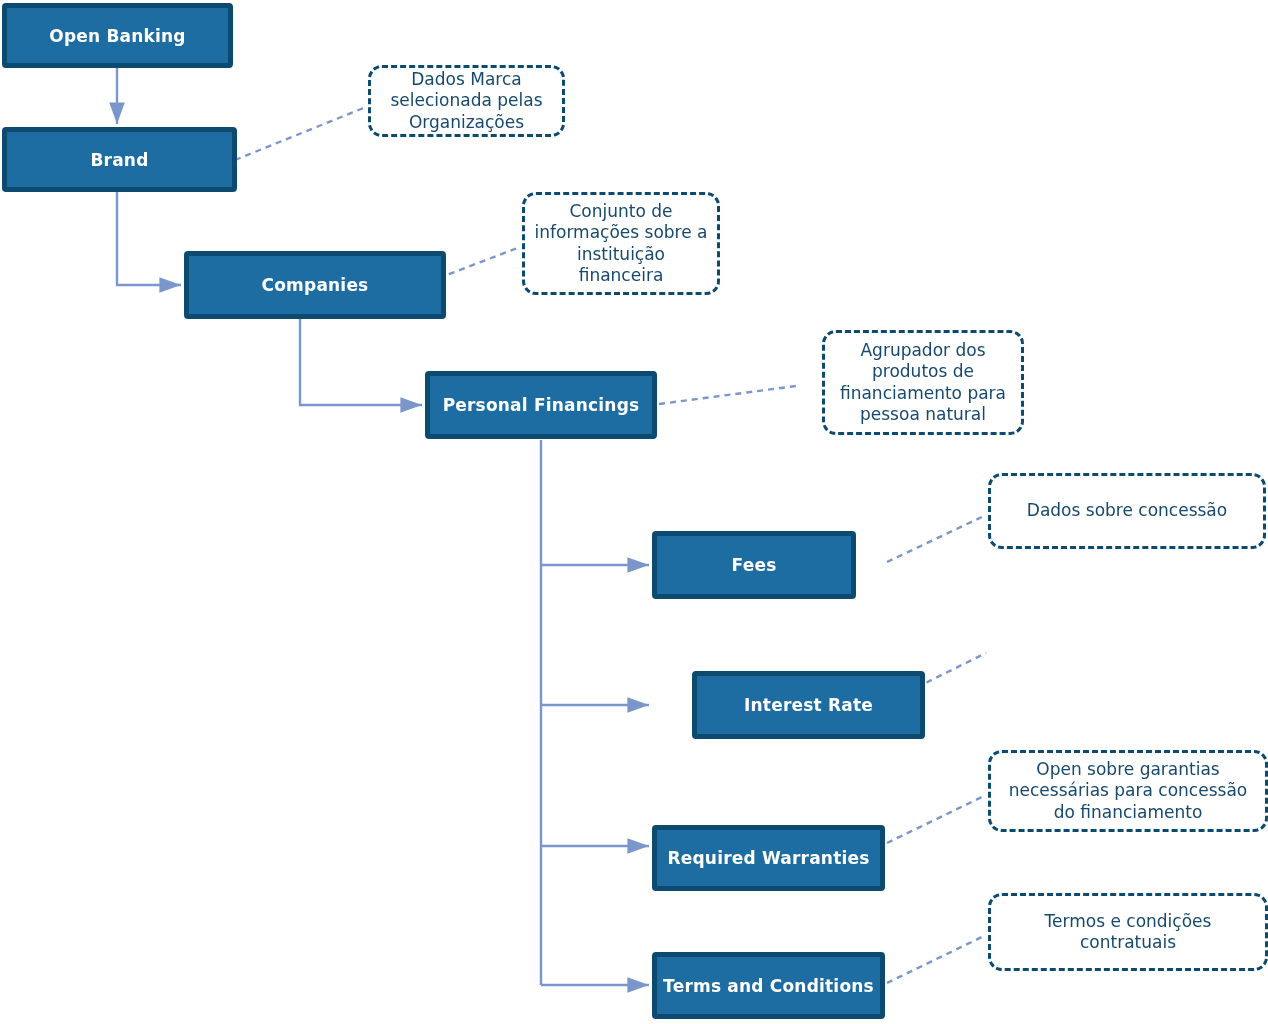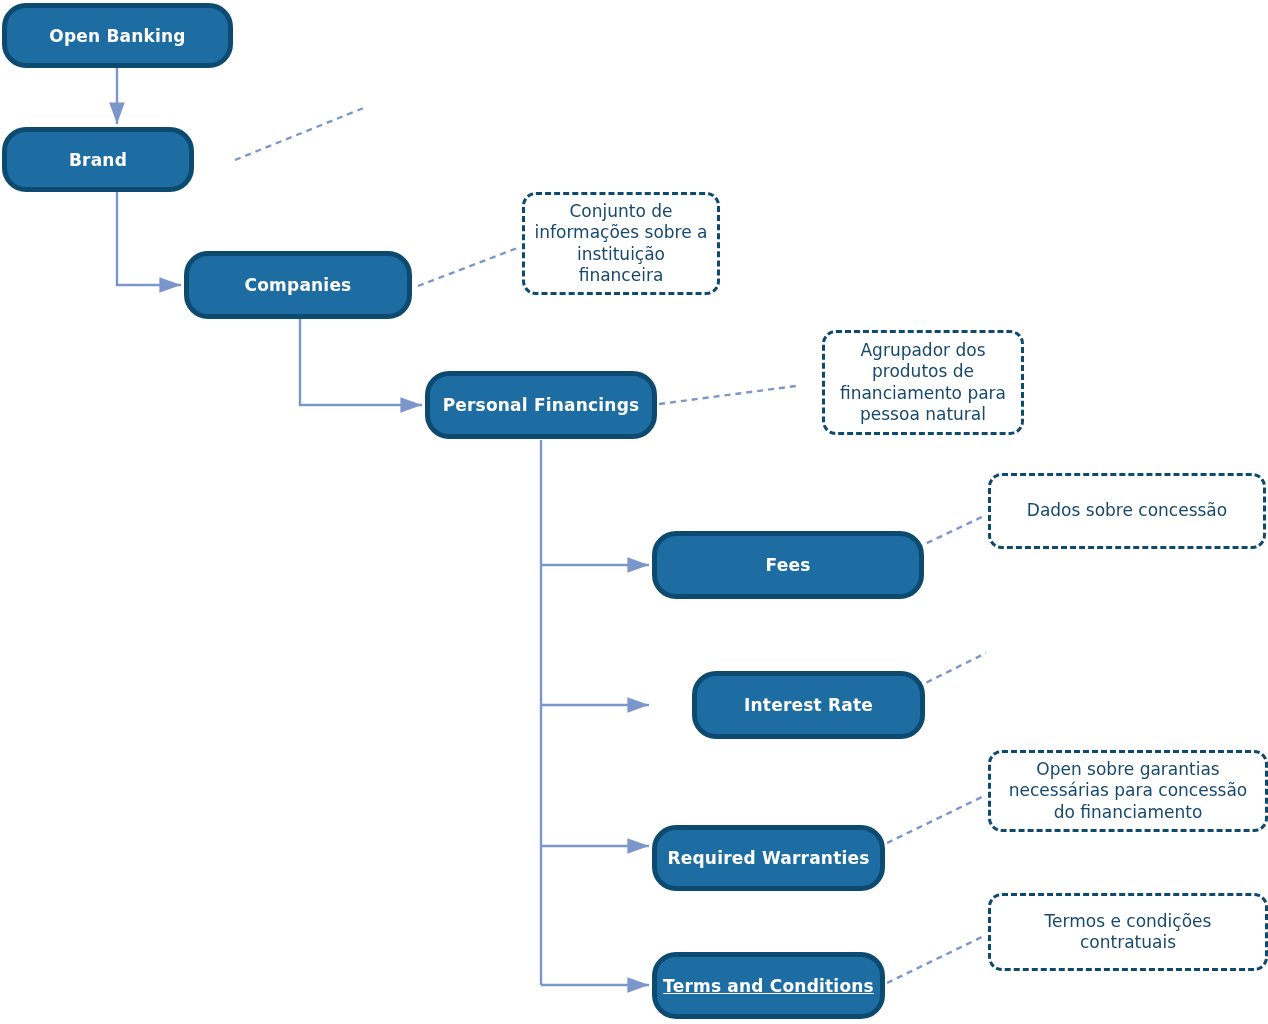--- a/index.html
+++ b/index.html
@@ -26,21 +26,21 @@
     fill: none;
     stroke: #7b96cb;
     stroke-width: 2.4;
     stroke-dasharray: 6 5;
   }
   .node {
     position: absolute;
     box-sizing: border-box;
     background: #1d6da2;
     border: 5px solid #0d4a70;
-    border-radius: 24px;
+    border-radius: 4px;
     color: #ffffff;
     display: flex;
     align-items: center;
     justify-content: center;
     text-align: center;
     font-size: 17px;
     font-weight: 700;
     letter-spacing: 0.2px;
   }
   .note {
@@ -85,34 +85,37 @@
     <path class="leader" d="M418,286 L520,247"></path>
     <path class="leader" d="M659,404 L796,386"></path>
     <path class="leader" d="M887,562 L986,515"></path>
     <path class="leader" d="M887,702 L986,653"></path>
     <path class="leader" d="M887,843 L986,795"></path>
     <path class="leader" d="M887,983 L986,935"></path>
   </svg>
 
   <div class="node" style="left:2px; top:3px; width:231px; height:65px;">Open Banking</div>
 
-  <div class="node" style="left:2px; top:127px; width:192px; height:65px;">Brand</div>
+  <div class="node" style="left:2px; top:127px; width:235px; height:65px;">Brand</div>
 
-  <div class="node" style="left:184px; top:251px; width:228px; height:68px;">Companies</div>
+  <div class="node" style="left:184px; top:251px; width:262px; height:68px;">Companies</div>
 
   <div class="node" style="left:425px; top:371px; width:232px; height:68px;">Personal Financings</div>
 
-  <div class="node" style="left:652px; top:531px; width:272px; height:68px;">Fees</div>
+  <div class="node" style="left:652px; top:531px; width:204px; height:68px;">Fees</div>
 
   <div class="node" style="left:652px; top:671px; width:233px; height:68px;margin-left:40px;">Interest Rate</div>
 
   <div class="node" style="left:652px; top:813px; width:233px; height:66px;margin-top:12px;">Required Warranties</div>
 
-  <div class="node" style="left:652px; top:952px; width:233px; height:67px;text-decoration:underline;">Terms and Conditions</div>
+  <div class="node" style="left:652px; top:952px; width:233px; height:67px;">Terms and Conditions</div>
 
+  <div class="note" style="left:368px; top:65px; width:197px; height:72px;">Dados Marca
+selecionada pelas
+Organizações</div>
 
   <div class="note" style="left:522px; top:192px; width:198px; height:103px;">Conjunto de
 informações sobre a
 instituição
 financeira</div>
 
   <div class="note" style="left:822px; top:330px; width:202px; height:105px;">Agrupador dos
 produtos de
 financiamento para
 pessoa natural</div>

